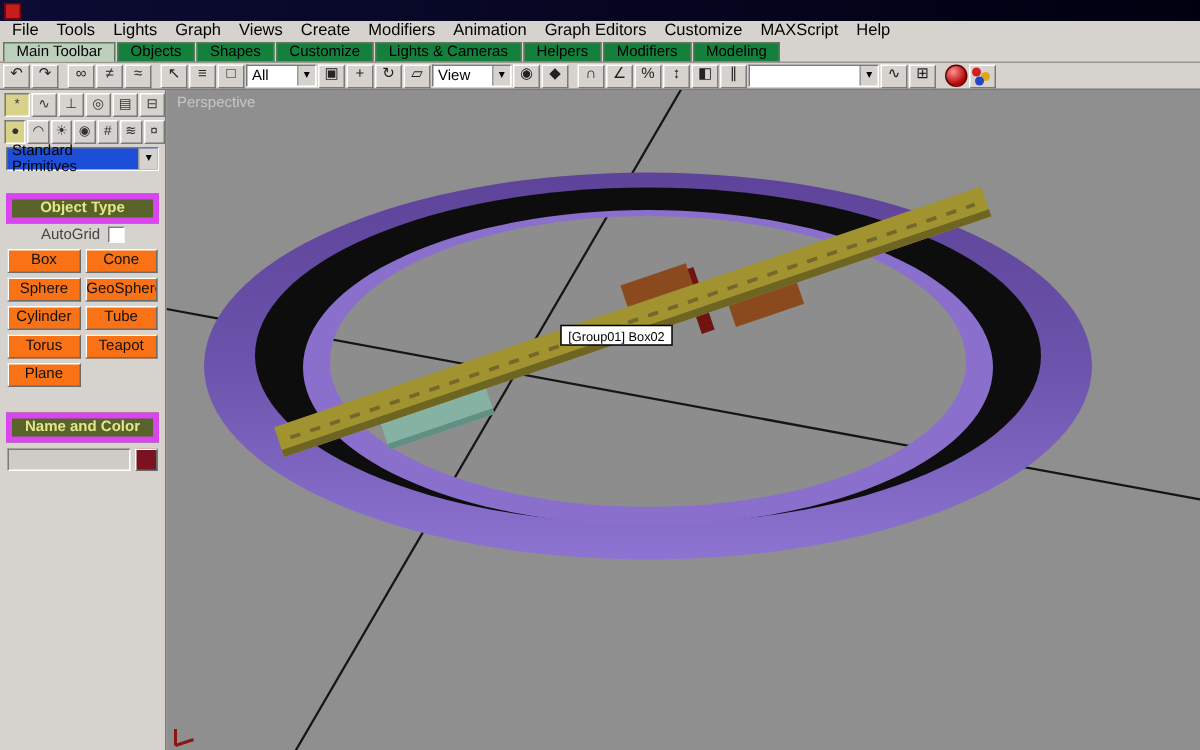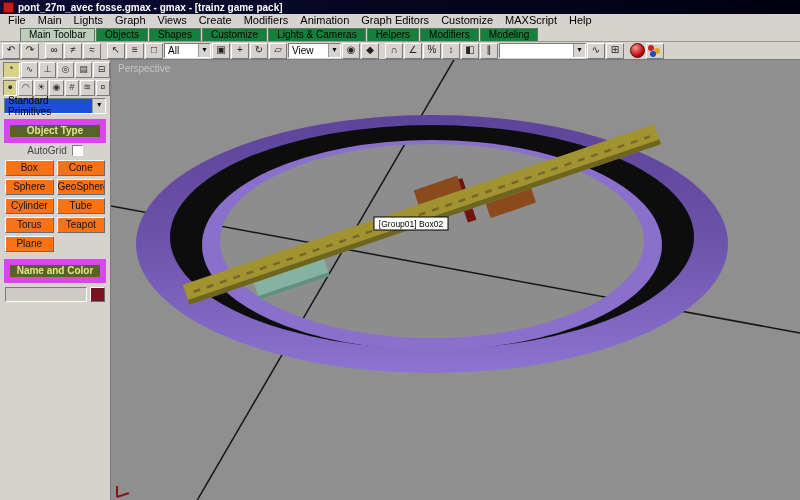--- a/index.html
+++ b/index.html
@@ -9,21 +9,21 @@
   
   .titlebar{height:14px;background:linear-gradient(90deg,#0c0c34,#000010);display:flex;align-items:center;padding:0 3px;flex:none;}
   .app-icon{width:9px;height:9px;background:#c41e1e;border:1px solid #700;margin-right:4px;flex:none;}
   .title-text{color:#fff;font-size:10px;font-weight:bold;white-space:nowrap;}
 
   
   .menubar{height:13px;background:#d6d3ce;display:flex;align-items:center;padding-left:2px;flex:none;}
   .menu-item{font-size:11px;color:#000;padding:0 6px;line-height:13px;cursor:default;}
 
   
-  .tabbar{height:14px;background:#d6d3ce;display:flex;align-items:flex-end;padding-left:20px;flex:none;border-bottom:1px solid #9a978f;}
+  .tabbar{height:14px;background:#d6d3ce;display:flex;align-items:flex-end;padding-left:2px;flex:none;border-bottom:1px solid #9a978f;}
   .tab{font-size:10px;color:#000;background:#15803d;border:1px solid #5f7a5f;border-bottom:none;padding:0 8px;margin-right:1px;line-height:12px;height:12px;white-space:nowrap;}
   .tab.active{background:#bccfbc;}
 
   
   .toolbar{height:17px;background:#d6d3ce;border-bottom:1px solid #7a7a7a;display:flex;align-items:center;padding:0 2px;gap:1px;flex:none;}
   .tbtn{width:16px;height:14px;flex:none;background:#d6d3ce;border:1px solid;border-color:#fff #7a7a7a #7a7a7a #fff;font-size:10px;line-height:12px;text-align:center;color:#222;overflow:hidden;}
   .tsep{width:4px;flex:none;}
   .tdrop{height:13px;background:#fff;border:1px solid;border-color:#7a7a7a #fff #fff #7a7a7a;display:flex;align-items:center;font-size:10px;padding-left:3px;flex:none;}
   .tdrop .arrow{margin-left:auto;background:#d6d3ce;border-left:1px solid #9a9a9a;width:11px;text-align:center;font-size:8px;line-height:11px;height:100%;}
   .ball{width:13px;height:13px;border-radius:50%;background:radial-gradient(circle at 35% 30%,#ff9090,#b00000 70%);flex:none;border:1px solid #5a0000;}
@@ -34,46 +34,45 @@
   .matdots i:nth-child(3){background:#2048c0;left:3px;top:7px;}
 
   
   .main{flex:1;display:flex;min-height:0;}
   .cmdpanel{width:110px;flex:none;background:#d6d3ce;border-right:1px solid #7a7a7a;padding-top:2px;}
   .prow{display:flex;padding-left:3px;gap:1px;margin-bottom:2px;}
   .ptab{width:15px;height:14px;background:#d6d3ce;border:1px solid;border-color:#fff #7a7a7a #7a7a7a #fff;font-size:9px;line-height:12px;text-align:center;color:#333;}
   .ptab.active{background:#d8d28a;border-color:#7a7a7a #fff #fff #7a7a7a;}
   .pdrop{margin:2px 4px;height:14px;background:#1d4ed8;border:1px solid;border-color:#7a7a7a #fff #fff #7a7a7a;display:flex;align-items:center;font-size:10px;padding-left:3px;}
   .pdrop .arrow{margin-left:auto;background:#d6d3ce;border-left:1px solid #9a9a9a;width:12px;text-align:center;font-size:8px;line-height:12px;height:100%;}
-  .rollout{margin:5px 4px 2px 4px;height:12px;background:#576329;border:6px solid #d946ef;color:#e3e68c;font-size:10px;line-height:11px;text-align:center;font-weight:bold;}
+  .rollout{margin:15px 4px 2px 4px;height:12px;background:#576329;border:4px solid #d946ef;color:#e3e68c;font-size:10px;line-height:11px;text-align:center;font-weight:bold;}
   .agrow{display:flex;align-items:flex-start;justify-content:center;gap:5px;height:13px;font-size:10px;color:#444;}
   .checkbox{width:9px;height:9px;background:#fff;border:1px solid;border-color:#7a7a7a #fff #fff #7a7a7a;}
   .objgrid{display:grid;grid-template-columns:1fr 1fr;gap:3px;padding:2px 5px;}
   .obj-btn{height:14px;background:#f97316;border:1px solid;border-color:#fff #6a6a6a #6a6a6a #fff;font-size:10px;line-height:13px;text-align:center;color:#111;white-space:nowrap;overflow:hidden;}
   .namerow{display:flex;align-items:center;gap:3px;padding:2px 5px;}
   .namefield{flex:1;height:13px;background:#cfccc6;border:1px solid;border-color:#7a7a7a #fff #fff #7a7a7a;font-size:10px;line-height:13px;padding-left:2px;color:#222;}
   .swatch{width:13px;height:13px;background:#7a1222;border:1px solid;border-color:#fff #6a6a6a #6a6a6a #fff;flex:none;}
 
   .viewport{flex:1;position:relative;background:#8f8f8f;min-width:0;}
   .viewport svg{display:block;}
   .vplabel{position:absolute;left:7px;top:3px;font-size:10px;color:#c6c6c6;}
 </style>
 </head>
 <body>
 
 <div class="app">
 
   <div class="titlebar">
     <span class="app-icon"></span>
-    <span class="title-text">pont_27m_avec fosse.gmax - gmax - [trainz game pack]</span>
   </div>
 
   <div class="menubar">
     <span class="menu-item">File</span>
-    <span class="menu-item">Main</span>
+    <span class="menu-item">Tools</span>
     <span class="menu-item">Lights</span>
     <span class="menu-item">Graph</span>
     <span class="menu-item">Views</span>
     <span class="menu-item">Create</span>
     <span class="menu-item">Modifiers</span>
     <span class="menu-item">Animation</span>
     <span class="menu-item">Graph Editors</span>
     <span class="menu-item">Customize</span>
     <span class="menu-item">MAXScript</span>
     <span class="menu-item">Help</span>

